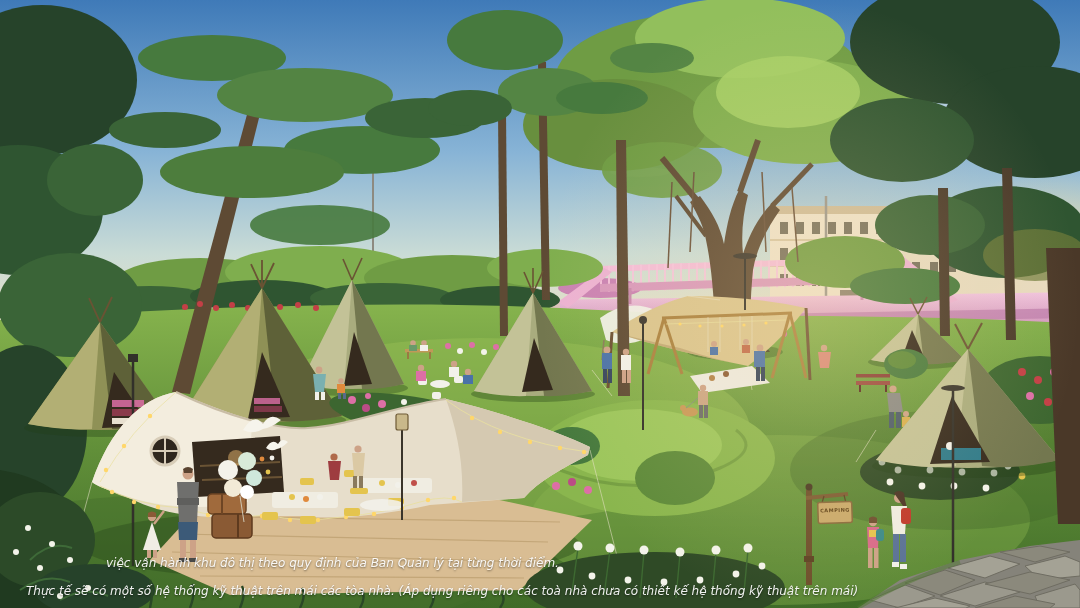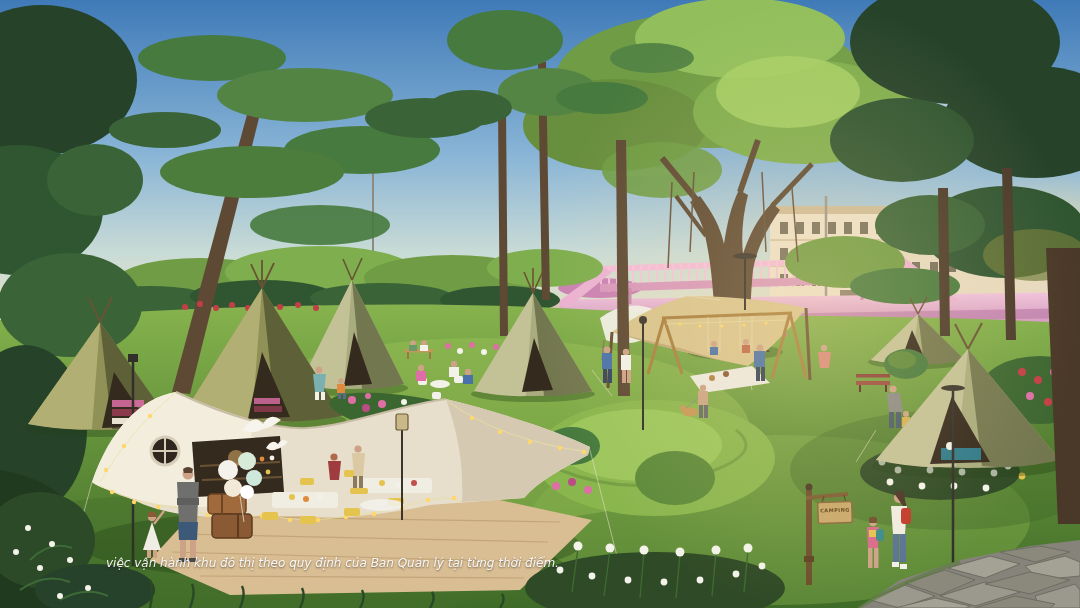--- a/index.html
+++ b/index.html
@@ -748,15 +748,16 @@
       <path d="M360 608 Q 366 598 362 590"></path>
           <path d="M430 608 Q 436 598 432 592"></path>
       <path d="M500 608 Q 506 600 502 594"></path>
     </g>
   </g>
 
   <rect x="540" y="0" width="540" height="608" fill="url(#gradeG)"></rect>
 </svg>
 
 <div class="disclaimer" style="left:106px;top:557px">việc vận hành khu đô thị theo quy định của Ban Quản lý tại từng thời điểm.</div>
+<div class="disclaimer" style="left:26px;top:585px">Thực tế sẽ có một số hệ thống kỹ thuật trên mái các tòa nhà. (Áp dụng riêng cho các toà nhà chưa có thiết kế hệ thống kỹ thuật trên mái)</div>
 
 <div class="sign-label">CAMPING</div>
 </div>
 
 </body></html>

